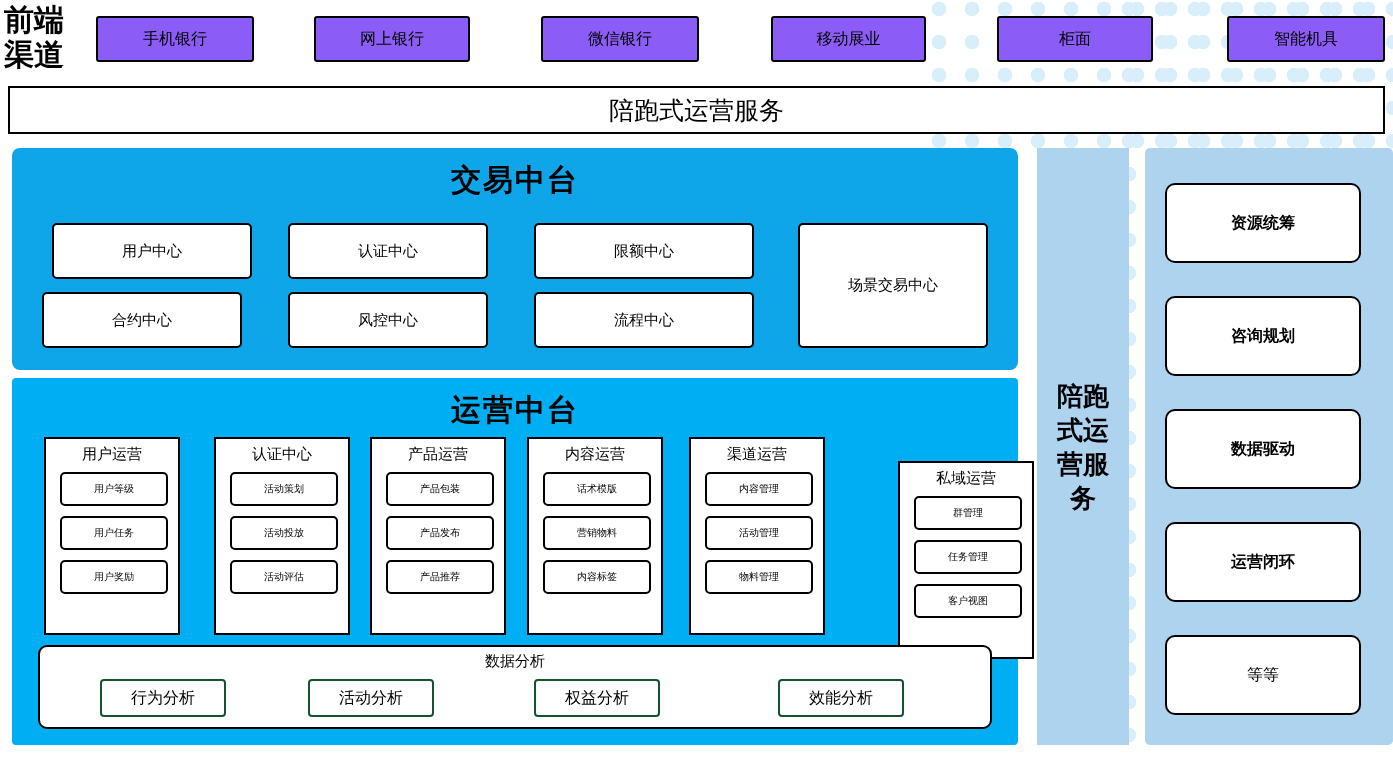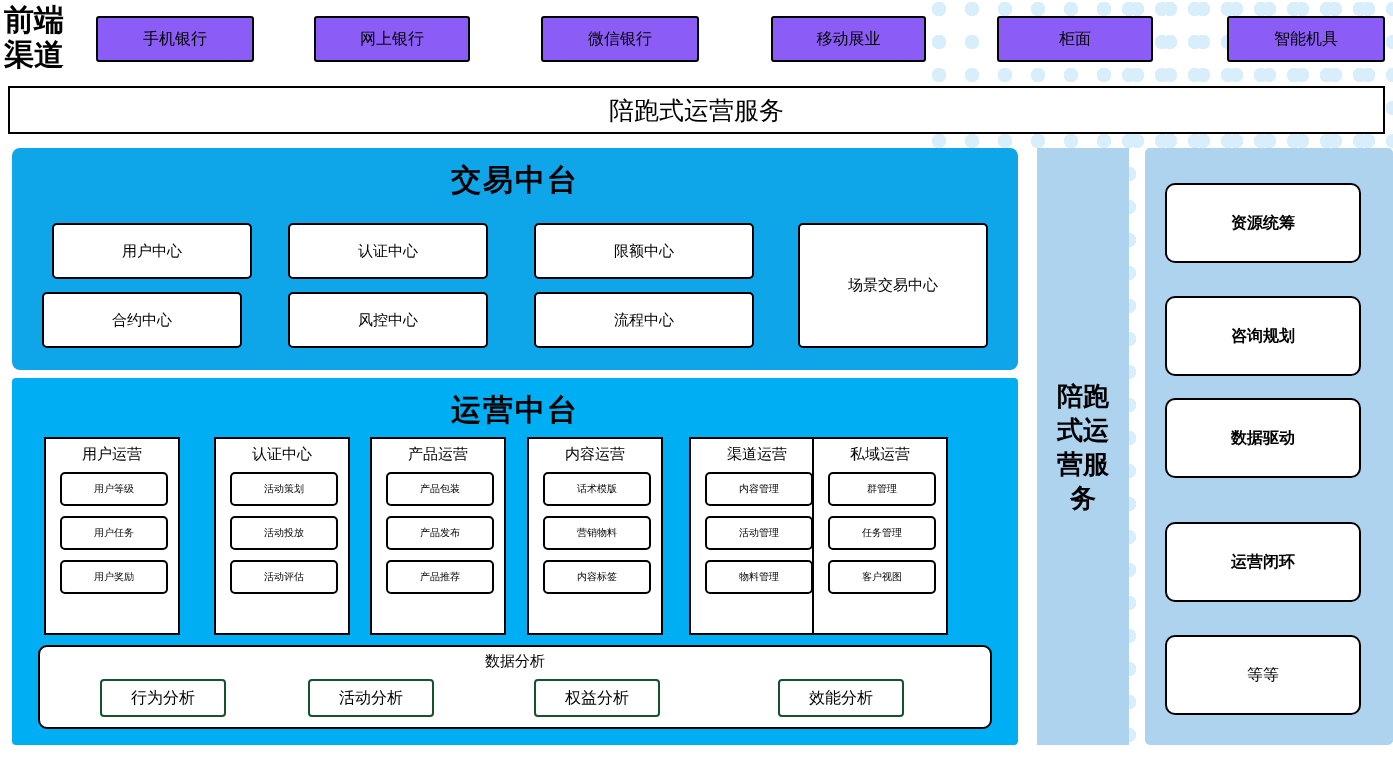--- a/index.html
+++ b/index.html
@@ -126,21 +126,21 @@
   }
   .rp-card{
     position:absolute;left:20px;width:196px;height:80px;
     border:2px solid #000;border-radius:10px;background:#fff;
     display:flex;align-items:center;justify-content:center;
     font-size:16px;color:#000;box-sizing:border-box;
   }
   .rp-card.bold{font-weight:bold;}
   .rp-card.c0{top:35px;}
   .rp-card.c1{top:148px;}
-  .rp-card.c2{top:250px;}
+  .rp-card.c2{top:261px;}
   .rp-card.c3{top:374px;}
   .rp-card.c4{top:487px;}
 </style>
 </head>
 <body>
 
 <div class="dots" id="dots-top"></div>
 <div class="dots" id="dots-right"></div>
 
 <div class="stage">
@@ -203,21 +203,21 @@
     <div class="op-item i2">内容标签</div>
   </div>
 
   <div class="op-card" style="left:689px;">
     <div class="op-card-title">渠道运营</div>
     <div class="op-item i0">内容管理</div>
     <div class="op-item i1">活动管理</div>
     <div class="op-item i2">物料管理</div>
   </div>
 
-  <div class="op-card" style="left:812px;">
+  <div class="op-card" style="left:898px;margin-top:24px;">
     <div class="op-card-title">私域运营</div>
     <div class="op-item i0">群管理</div>
     <div class="op-item i1">任务管理</div>
     <div class="op-item i2">客户视图</div>
   </div>
 
   <div id="data-analysis">
     <div id="data-analysis-title">数据分析</div>
     <div class="da-item" style="left:60px;">行为分析</div>
     <div class="da-item" style="left:268px;">活动分析</div>

